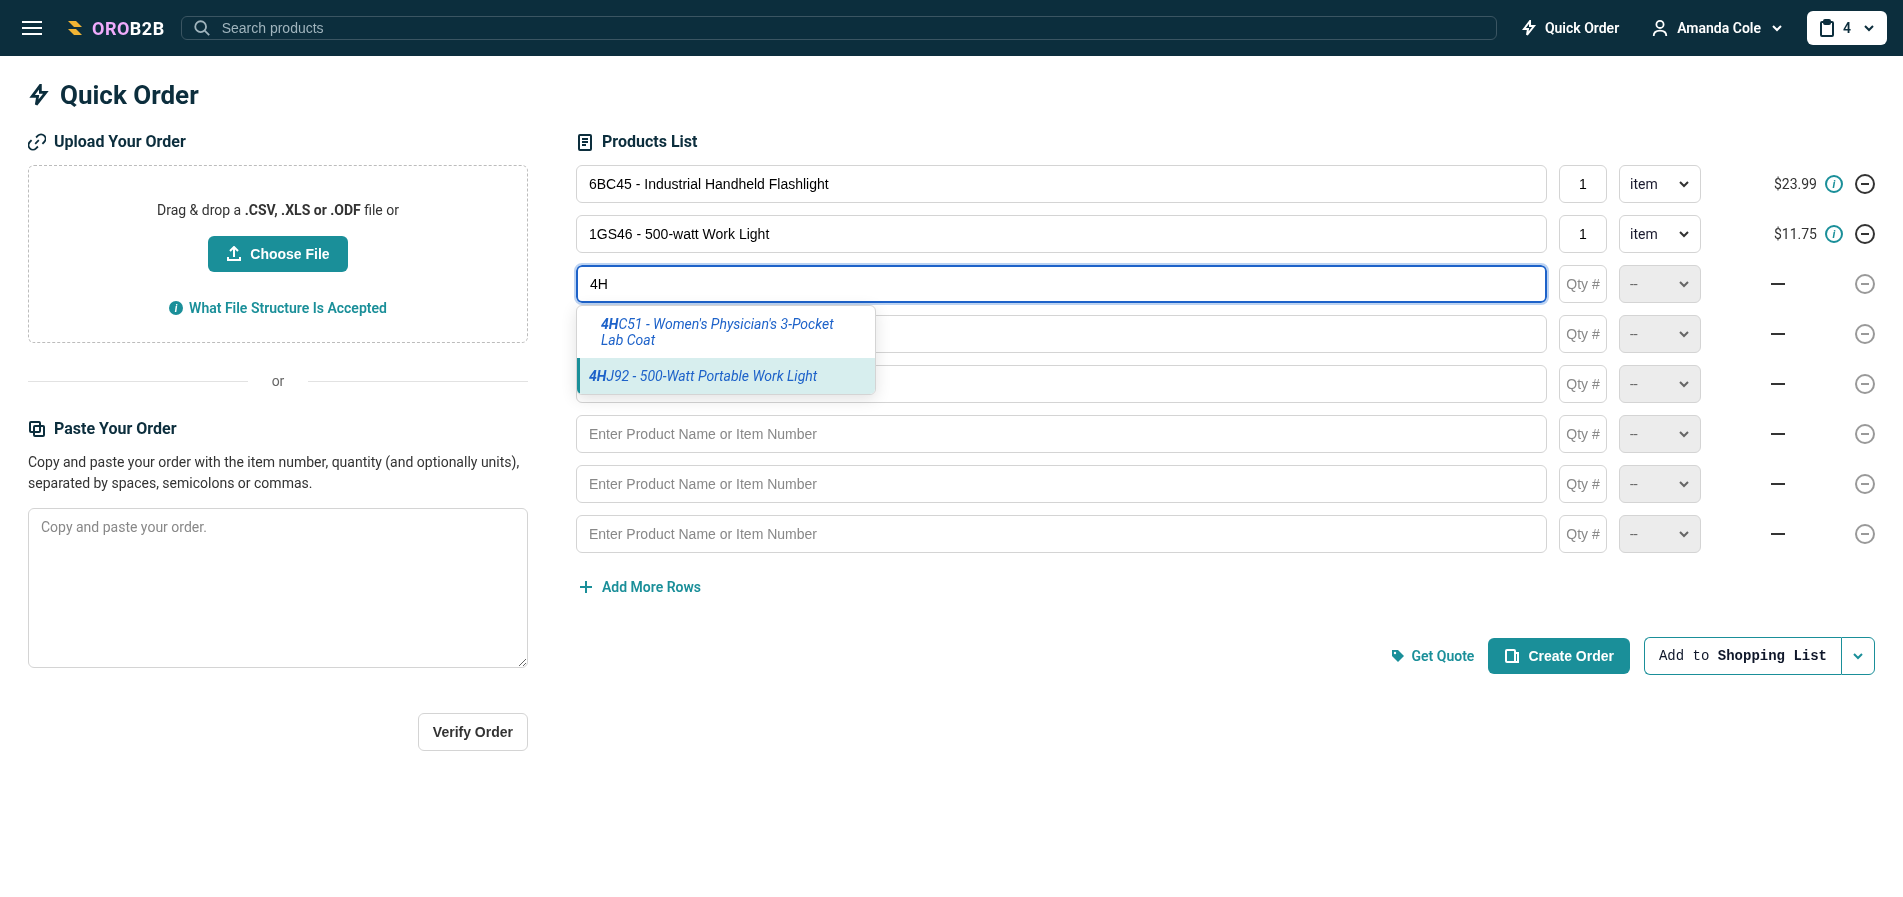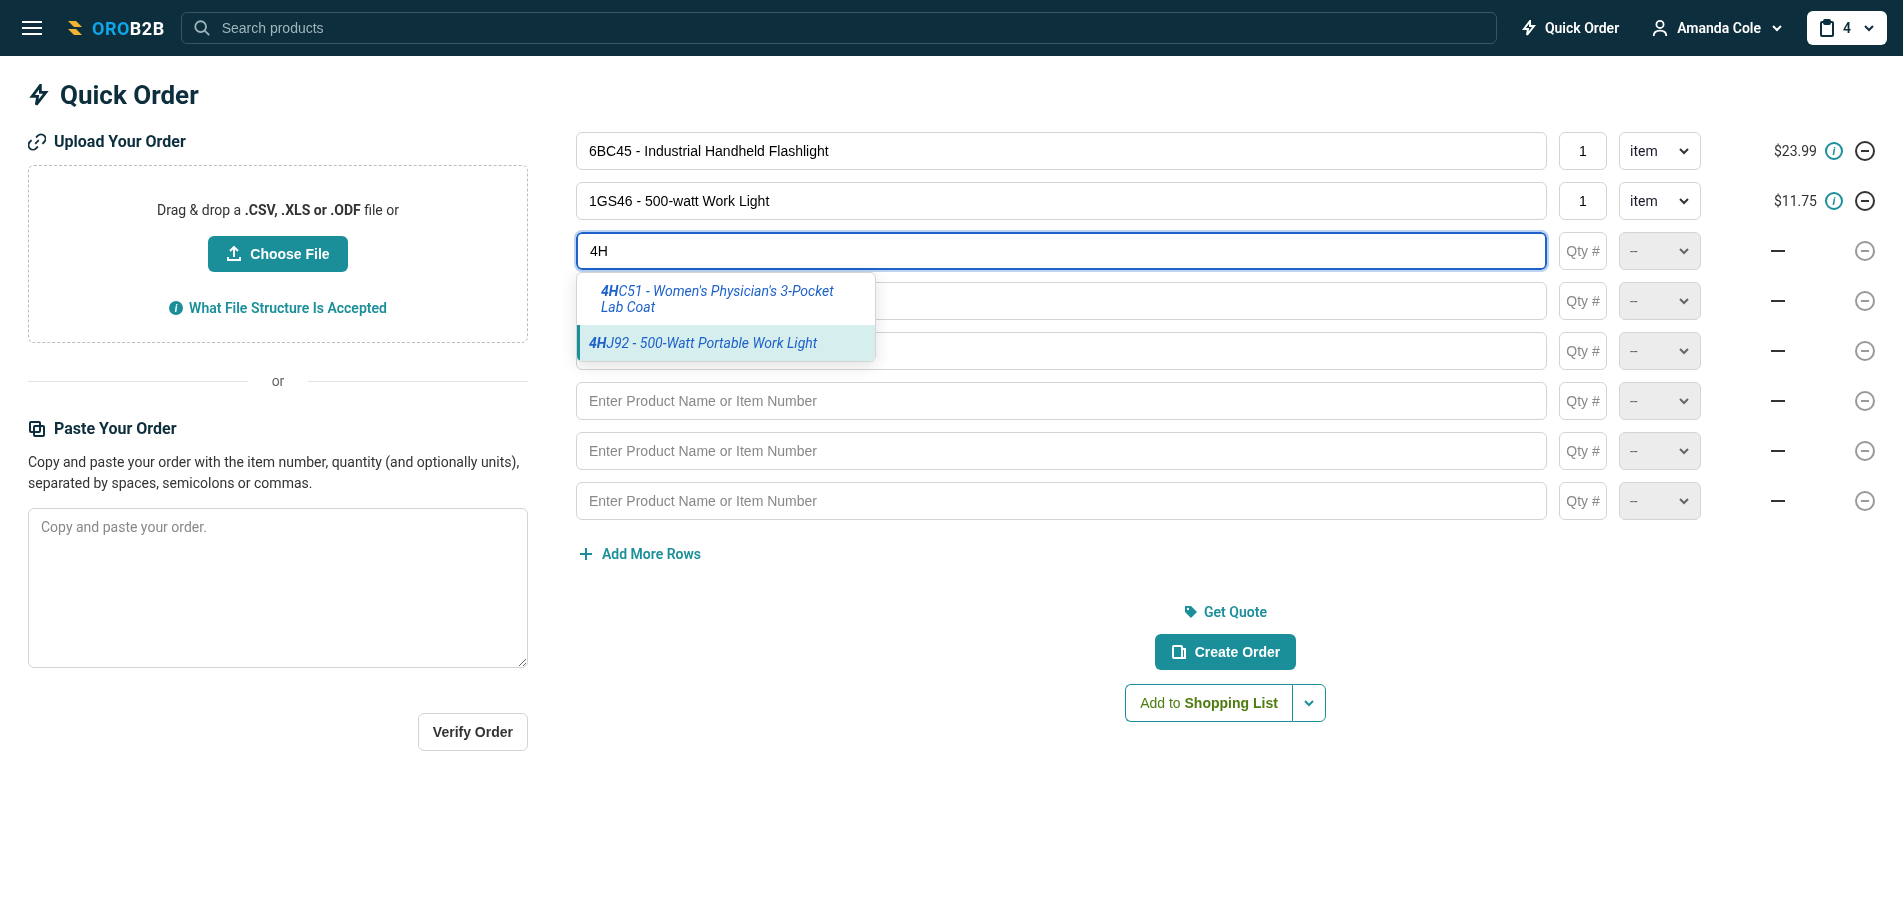--- a/index.html
+++ b/index.html
@@ -4,24 +4,24 @@
 <style>
 * { margin: 0; padding: 0; box-sizing: border-box; }
 body { font-family: -apple-system, BlinkMacSystemFont, "Segoe UI", Roboto, sans-serif; font-size: 14px; color: #1a1a2e; background: #fff; }
 
 
 .topbar { display: flex; align-items: center; background: #0c2e3d; height: 56px; padding: 0 16px; gap: 16px; }
 .hamburger { width: 32px; height: 32px; display: flex; flex-direction: column; justify-content: center; gap: 4px; cursor: pointer; }
 .hamburger span { display: block; width: 20px; height: 2px; background: #fff; margin: 0 auto; }
 .logo { display: flex; align-items: center; font-weight: 700; font-size: 18px; letter-spacing: 0.5px; }
 .logo .mark { display: inline-flex; margin-right: 6px; }
-.logo .oro { color: #0ea5e9; }
+.logo .oro { color: #f0abfc; }
 .logo .b2b { color: #fff; }
 .search-wrap { flex: 1; position: relative; }
-.search-wrap input { width: 100%; height: 32px; background: transparent; border: 1px solid #3b5562; border-radius: 6px; padding: 0 12px 0 40px; color: #fff; font-size: 14px; }
+.search-wrap input { width: 100%; height: 24px; background: transparent; border: 1px solid #3b5562; border-radius: 6px; padding: 0 12px 0 40px; color: #fff; font-size: 14px; }
 .search-wrap input::placeholder { color: #a0b4bd; }
 .search-icon { position: absolute; left: 12px; top: 50%; transform: translateY(-50%); color: #a0b4bd; }
 .top-action { display: flex; align-items: center; gap: 8px; color: #fff; font-weight: 600; font-size: 14px; cursor: pointer; padding: 0 8px; }
 .top-action .chev { margin-left: 2px; }
 .cart-btn { display: flex; align-items: center; gap: 8px; background: #fff; color: #0c2e3d; border-radius: 6px; padding: 8px 12px; font-weight: 600; cursor: pointer; }
 .cart-btn .chev { margin-left: 4px; }
 
 
 .page { padding: 24px 28px; }
 .page-title { display: flex; align-items: center; gap: 10px; font-size: 26px; font-weight: 700; color: #0c2e3d; margin-bottom: 22px; }
@@ -68,25 +68,25 @@
 .remove-btn.disabled .minus { background: #999; }
 
 
 .autocomplete { position: absolute; top: 40px; left: 0; width: 300px; background: #fff; border: 1px solid #d4d4d4; border-radius: 6px; box-shadow: 0 4px 16px rgba(0,0,0,0.12); z-index: 100; overflow: hidden; }
 .autocomplete .opt { padding: 10px 24px; font-size: 14px; color: #1d62c9; cursor: pointer; font-style: italic; }
 .autocomplete .opt.highlighted { background: #d7eeee; border-left: 3px solid #1a8f99; padding-left: 9px; }
 .autocomplete .opt .match { font-weight: 700; }
 
 .add-more { display: inline-flex; align-items: center; gap: 8px; color: #1a8f99; font-size: 14px; font-weight: 600; cursor: pointer; margin-top: 8px; padding: 6px 2px; }
 
-.action-bar { display: flex; align-items: center; justify-content: flex-end; gap: 14px; margin-top: 36px; flex-direction: column; }
+.action-bar { display: flex; align-items: center; justify-content: flex-end; gap: 14px; margin-top: 36px; }
 .get-quote { display: inline-flex; align-items: center; gap: 6px; color: #1a8f99; font-size: 14px; font-weight: 600; cursor: pointer; }
 .create-order { display: inline-flex; align-items: center; gap: 8px; background: #1a8f99; color: #fff; border: none; border-radius: 6px; padding: 10px 16px; font-size: 14px; font-weight: 600; cursor: pointer; }
 .add-list-group { display: flex; }
-.add-list { border: 1px solid #1a8f99; background: #fff; color: #4d7c0f; border-radius: 6px 0 0 6px; padding: 10px 14px; font-size: 14px; cursor: pointer; border-right: none; }
+.add-list { border: 1px solid #1a8f99; background: #fff; color: #0f172a; border-radius: 6px 0 0 6px; padding: 10px 14px; font-size: 14px; cursor: pointer; border-right: none; font-family: Liberation Mono, monospace; }
 .add-list strong { font-weight: 700; }
 .add-list-chev { border: 1px solid #1a8f99; background: #fff; color: #1a8f99; border-radius: 0 6px 6px 0; padding: 10px 10px; cursor: pointer; display: flex; align-items: center; }
 
 svg { display: block; }
 </style>
 </head>
 <body>
 
 <div class="topbar">
   <div class="hamburger">
@@ -211,20 +211,31 @@
         <span>Paste Your Order</span>
       </div>
       <p class="paste-desc">Copy and paste your order with the item number, quantity (and optionally units), separated by spaces, semicolons or commas.</p>
       <textarea class="paste-area" placeholder="Copy and paste your order." style=""></textarea>
       <div class="verify-row">
         <button class="verify-btn">Verify Order</button>
       </div>
     </div>
 
     <div class="col-right">
+      <div class="section-head">
+        <span>
+          <svg width="18" height="18" viewBox="0 0 18 18" fill="none" stroke="#0c2e3d" stroke-width="2">
+              <rect x="3" y="2" width="12" height="15" rx="1"></rect>
+              <line x1="6" y1="6" x2="12" y2="6"></line>
+              <line x1="6" y1="9" x2="12" y2="9"></line>
+              <line x1="6" y1="12" x2="10" y2="12"></line>
+            </svg>
+        </span>
+        <span>Products List</span>
+      </div>
 
       <div id="prod-rows">
           <div class="prod-row">
             <input class="prod-input" placeholder="Enter Product Name or Item Number" value="6BC45 - Industrial Handheld Flashlight" style="">
             <input class="qty-input" placeholder="Qty #" value="1" style="">
             <div class="unit-select">
               <span>item</span>
               <span>
                 <svg width="12" height="12" viewBox="0 0 12 12" fill="none" stroke="#333" stroke-width="2">
                   <path d="M2 4 L6 8 L10 4"></path>

